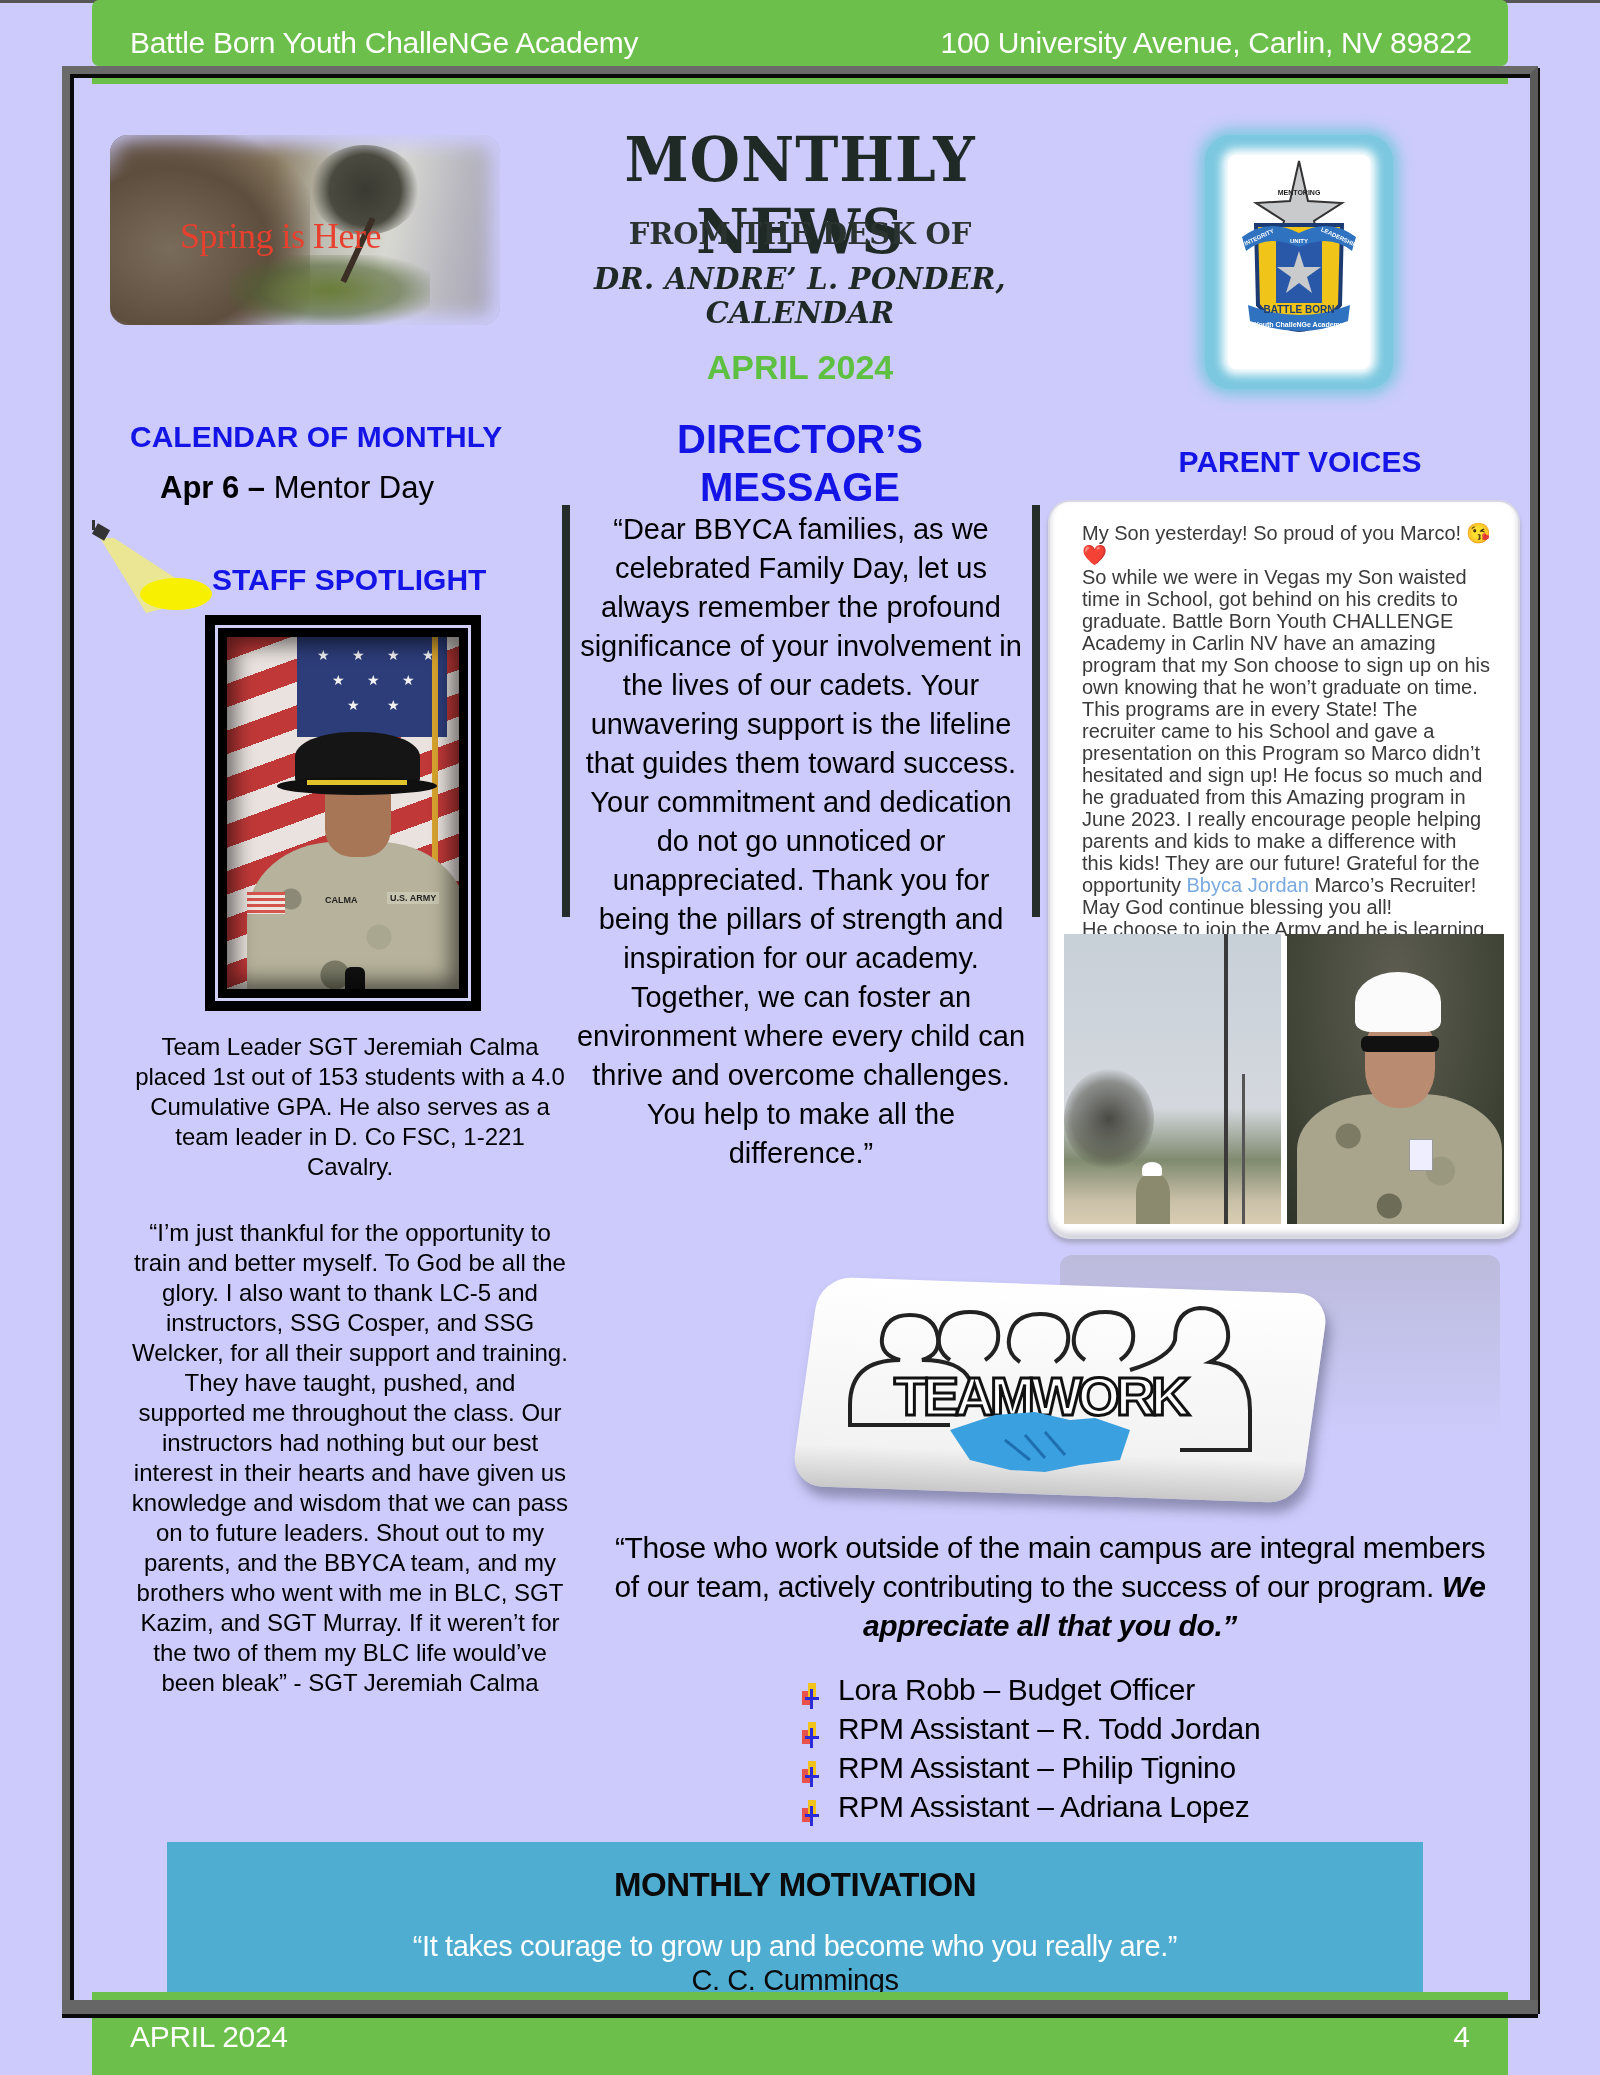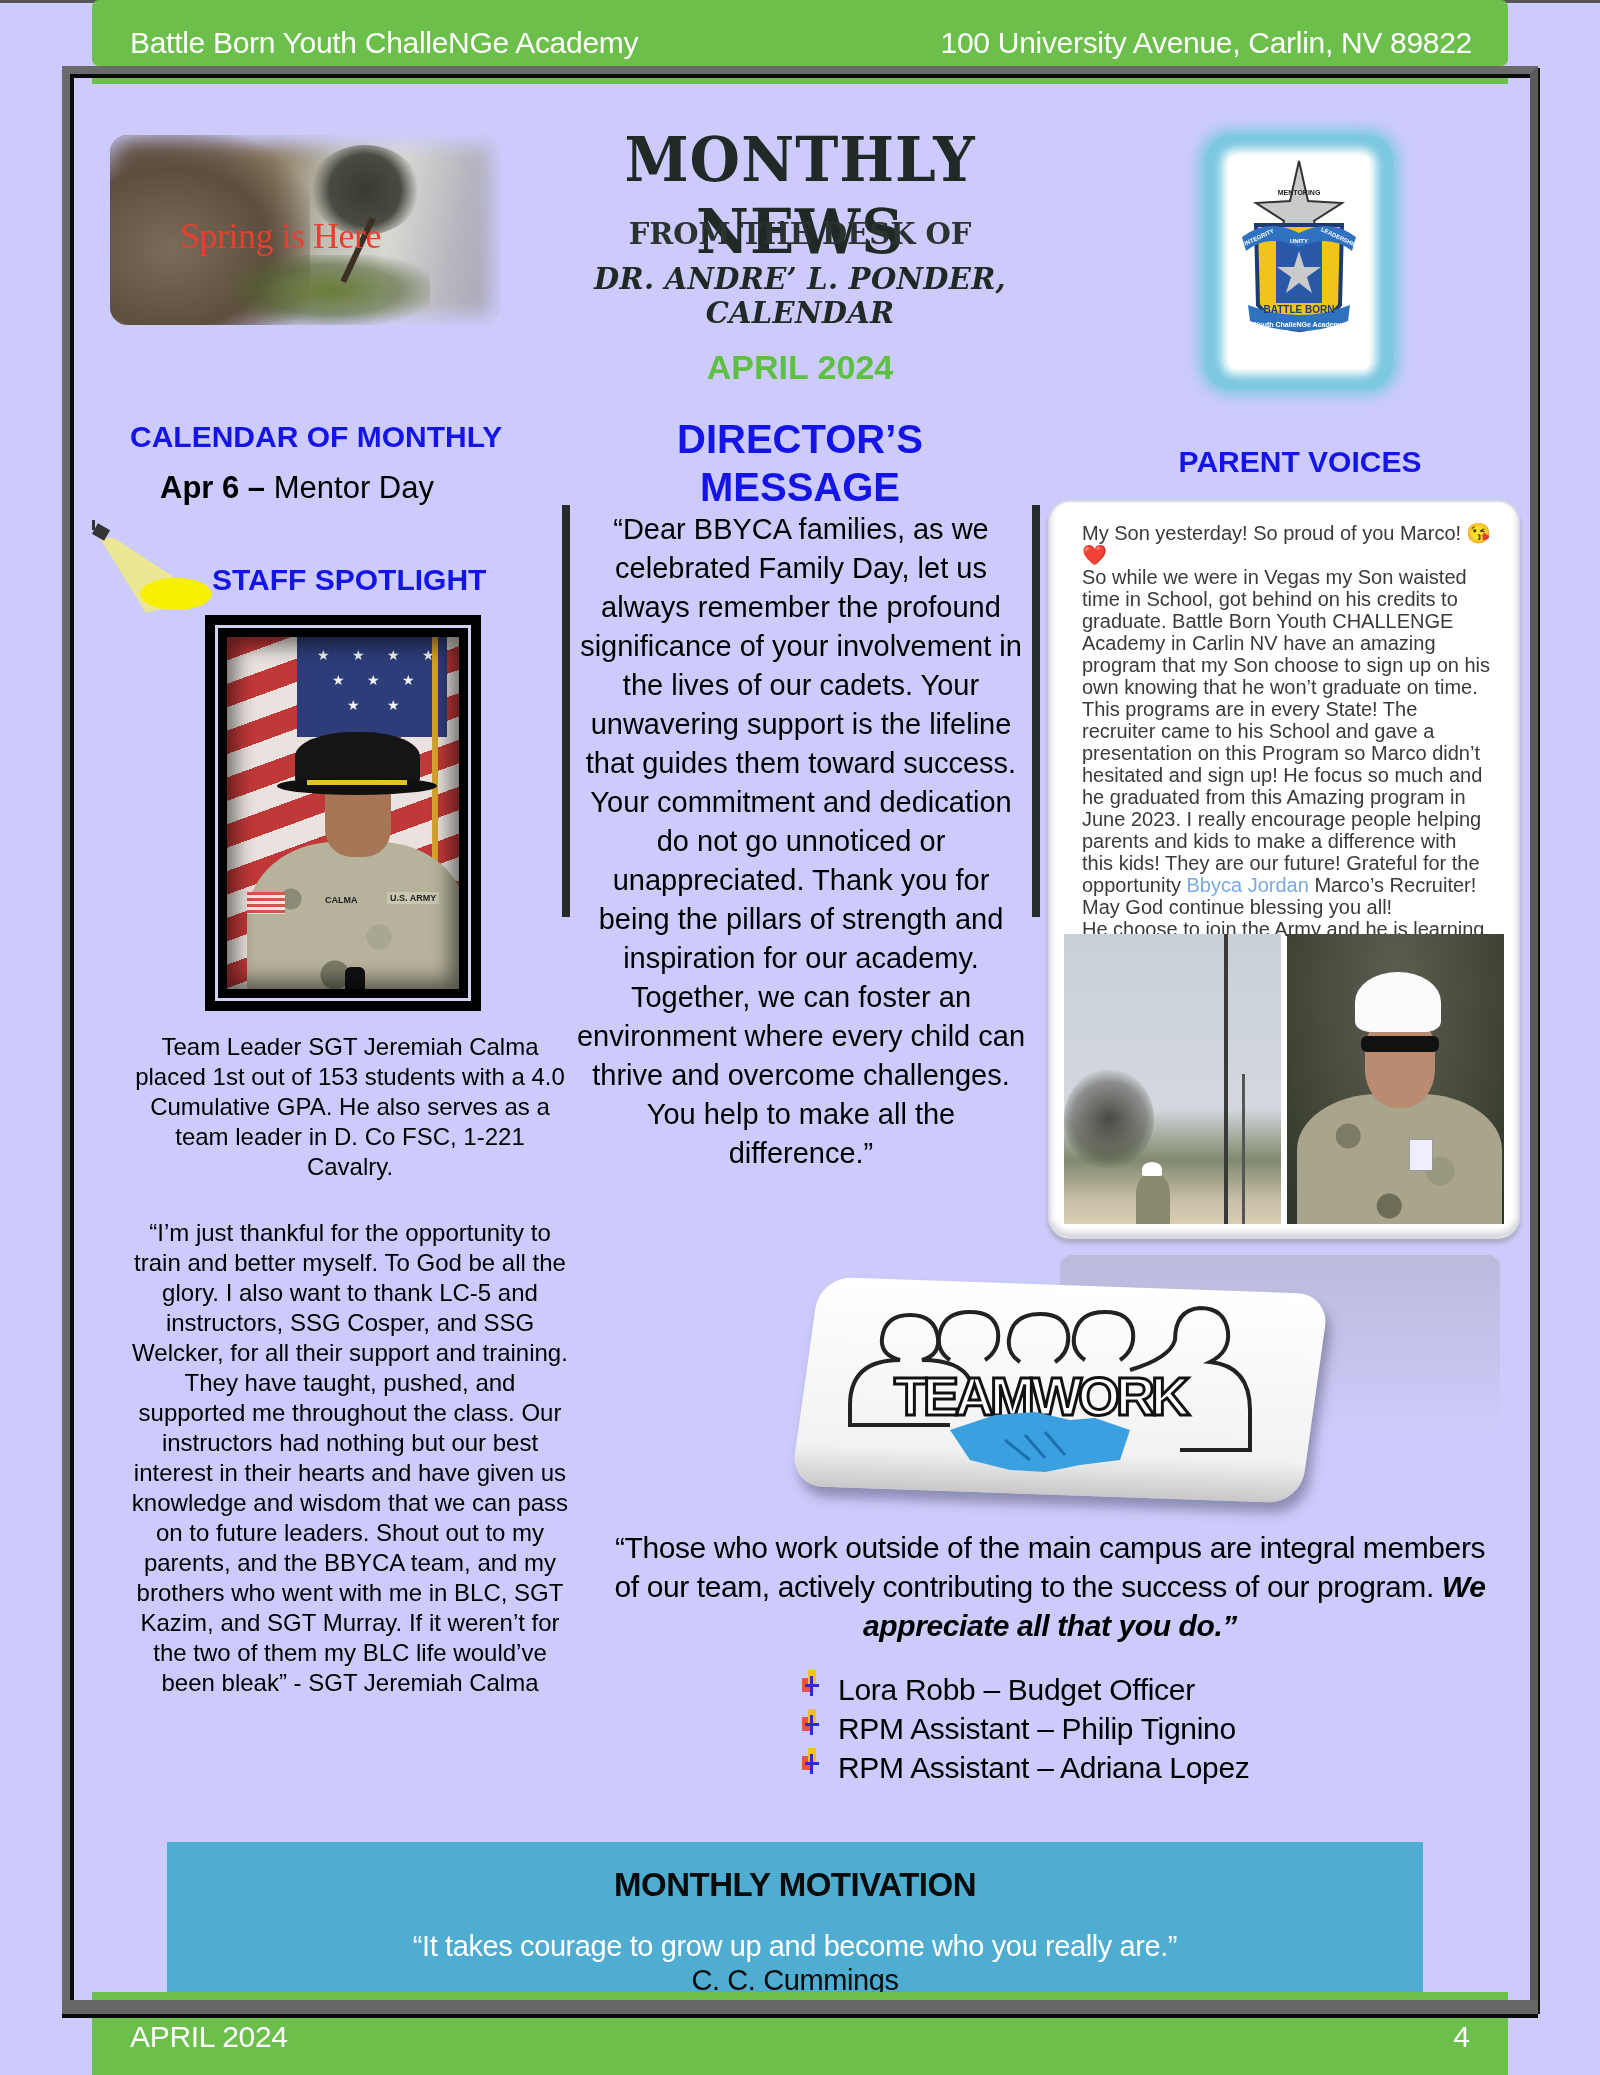--- a/index.html
+++ b/index.html
@@ -87,21 +87,21 @@
      radial-gradient(circle at 45% 80%,#6d6c56 0 12px,transparent 13px),
      #a9a58c;border-radius:40% 40% 0 0;}
   .pv-ph2 .badge{position:absolute;left:122px;top:205px;width:22px;height:30px;background:#eef;border:1px solid #999;}
   .pv-reflect{left:1060px;top:1255px;width:440px;height:180px;opacity:0.25;background:linear-gradient(180deg,#8b8a7e 0%,rgba(204,203,251,0) 100%);border-radius:12px;}
   
   .tw-card{left:805px;top:1285px;width:510px;height:210px;background:linear-gradient(180deg,#ffffff 0%,#f2f2f2 80%,#c8c8c8 100%);border-radius:32px;transform:rotate(2deg) skewX(-6deg);box-shadow:6px 10px 12px rgba(90,90,120,0.55);}
   .tw-svg{left:830px;top:1300px;width:450px;height:180px;}
   .staff-quote{left:600px;top:1528px;width:900px;text-align:center;font-size:30px;line-height:39px;letter-spacing:-0.4px;}
   .staff-quote b{font-style:italic;}
   .staff-list{left:800px;top:1670px;list-style:none;margin:0;padding:0;}
-  .staff-list li{font-size:30px;line-height:39px;display:flex;align-items:flex-start;gap:14px;letter-spacing:-0.3px;}
+  .staff-list li{font-size:30px;line-height:39px;display:flex;align-items:flex-end;gap:14px;letter-spacing:-0.3px;}
   .bullet{display:inline-block;width:24px;height:26px;position:relative;}
   .bullet .y{position:absolute;left:8px;top:0;width:8px;height:16px;background:#f2c31d;}
   .bullet .r{position:absolute;left:2px;top:8px;width:10px;height:14px;background:#e9524c;}
   .bullet .b{position:absolute;left:10px;top:6px;width:3px;height:20px;background:#2b2bd8;}
   .bullet .bh{position:absolute;left:5px;top:14px;width:14px;height:3px;background:#2b2bd8;}
   
   .motiv{left:167px;top:1842px;width:1256px;height:158px;background:#4fadd1;}
   .motiv .h{position:absolute;left:0;right:0;top:24px;text-align:center;font-weight:bold;font-size:33px;color:#0a0a0a;letter-spacing:-0.5px;}
   .motiv .q{position:absolute;left:0;right:0;top:88px;text-align:center;font-size:29px;color:#fff;letter-spacing:-0.4px;}
   .motiv .a{position:absolute;left:0;right:0;top:122px;text-align:center;font-size:29px;color:#0a0a0a;letter-spacing:-0.4px;}
@@ -263,20 +263,29 @@
       </span>
       <span>Lora Robb – Budget Officer</span>
     </li>
   <li>
       <span class="bullet">
         <i class="r"></i>
         <i class="y"></i>
         <i class="b"></i>
         <i class="bh"></i>
       </span>
+      <span>RPM Assistant – R. Todd Jordan</span>
+    </li>
+  <li>
+      <span class="bullet">
+        <i class="r"></i>
+        <i class="y"></i>
+        <i class="b"></i>
+        <i class="bh"></i>
+      </span>
       <span>RPM Assistant – Philip Tignino</span>
     </li>
   <li>
       <span class="bullet">
         <i class="r"></i>
         <i class="y"></i>
         <i class="b"></i>
         <i class="bh"></i>
       </span>
       <span>RPM Assistant – Adriana Lopez</span>

